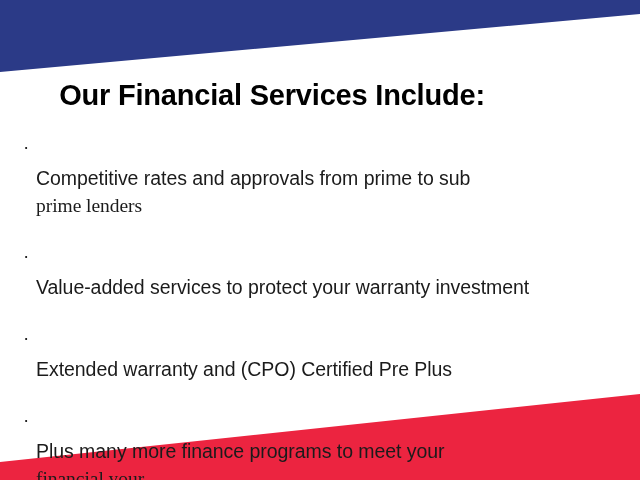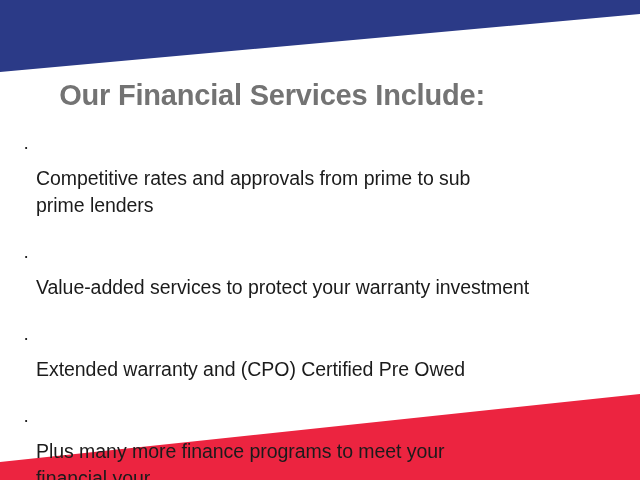--- a/index.html
+++ b/index.html
@@ -40,21 +40,21 @@
   
   #title {
     position: absolute;
     left: 0;
     top: 78px;
     width: 544px;
     text-align: center;
     font-size: 29px;
     font-weight: bold;
     letter-spacing: -0.2px;
-    color: #737373;
+    color: #000000;
     line-height: 34px;
     white-space: nowrap;
   }
 
   
   #bullets {
     position: absolute;
     left: 21px;
     top: 133px;
     width: 600px;
@@ -77,21 +77,21 @@
     box-sizing: border-box;
   }
   .bullet-text {
     flex: 1 1 auto;
     font-size: 19.5px;
     line-height: 27px;
     color: #1b1b1b;
     letter-spacing: -0.05px;
     margin-top: 32px;
   }
-  .bullet-text .l2 { display: block; }
+  .bullet-text .l2 { display: block; font-family: Liberation Serif, serif; }
 </style>
 </head>
 <body>
 
 <div id="slide">
 
   <div class="band" id="band-top">
     <svg width="640" height="80" viewBox="0 0 640 80" xmlns="http://www.w3.org/2000/svg">
       <polygon points="0,0 640,0 640,14 0,72" fill="#2B3A87"></polygon>
     </svg>
@@ -118,21 +118,21 @@
     <div class="bullet-item">
       <span class="bullet-marker">·</span>
       <span class="bullet-text">
         <span class="l1">Value-added services to protect your warranty investment</span>
       </span>
     </div>
 
     <div class="bullet-item">
       <span class="bullet-marker">·</span>
       <span class="bullet-text">
-        <span class="l1">Extended warranty and (CPO) Certified Pre Owed</span>
+        <span class="l1">Extended warranty and (CPO) Certified Pre Plus</span>
       </span>
     </div>
 
     <div class="bullet-item">
       <span class="bullet-marker">·</span>
       <span class="bullet-text">
         <span class="l1">Plus many more finance programs to meet your</span>
         <span class="l2">financial your</span>
       </span>
     </div>

